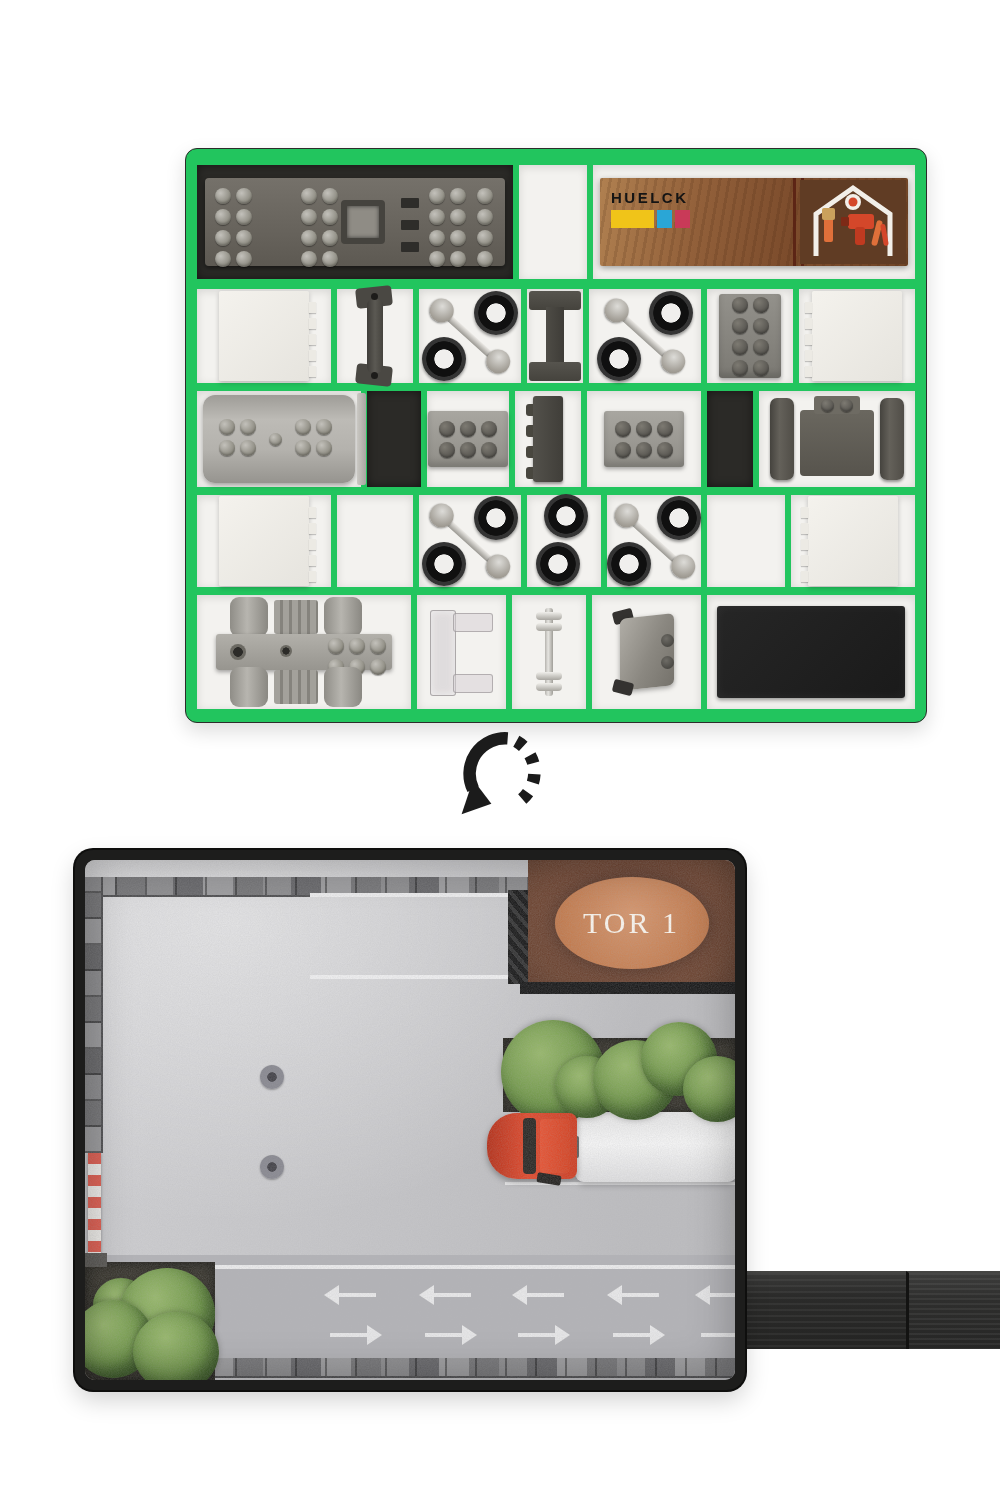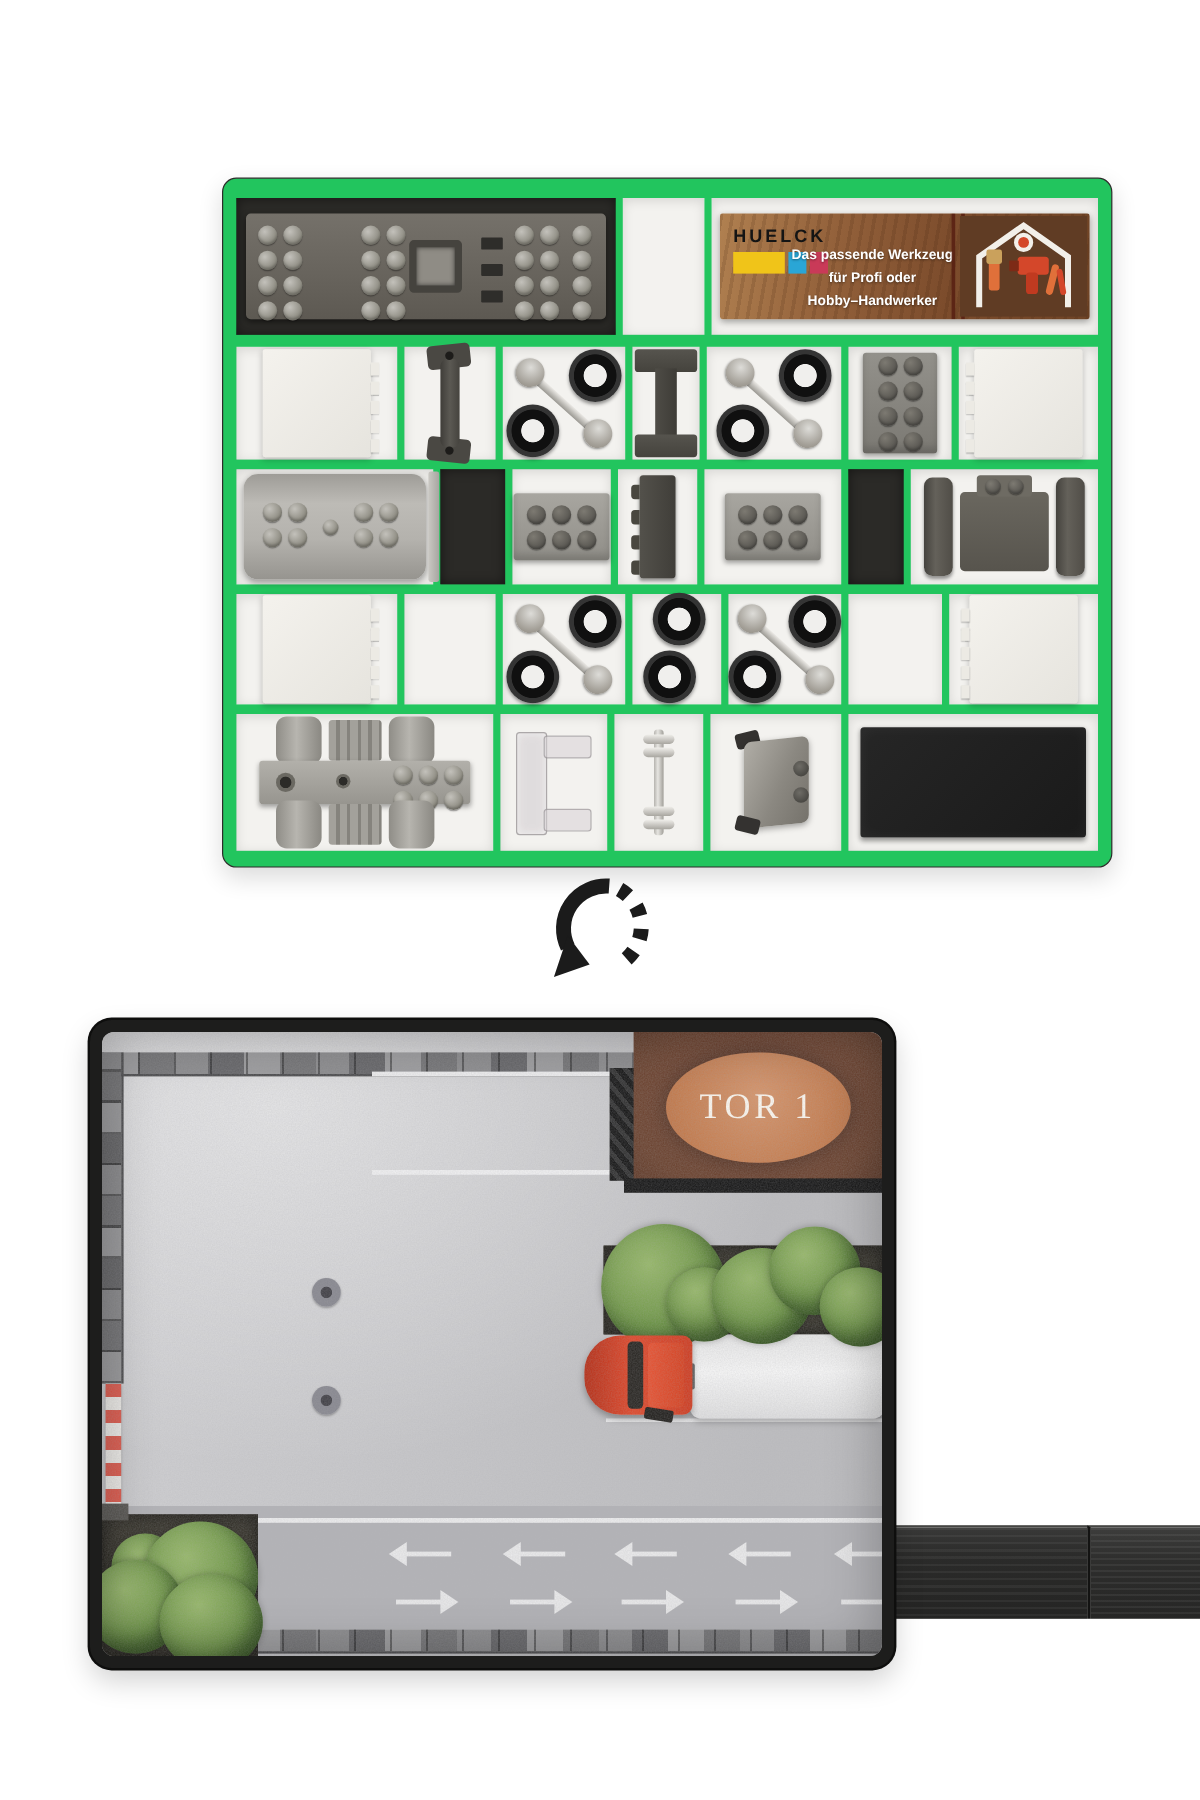--- a/index.html
+++ b/index.html
@@ -299,25 +299,20 @@
     </div>
     <div class="cell" style="left:333px;top:16px;width:68px;height:114px"></div>
     <div class="cell" style="left:407px;top:16px;width:322px;height:114px">
       <div class="card">
         <div class="brand">HUELCK</div>
         <div class="sqrow">
           <i class="sq-y"></i>
           <i class="sq-c"></i>
           <i class="sq-m"></i>
         </div>
-        <div class="cardlines">
-          <div>Das passende Werkzeug</div>
-          <div>für Profi oder</div>
-          <div>Hobby–Handwerker</div>
-        </div>
         <div class="bands">
             <i></i>
             <i></i>
           </div>
         <svg class="toolsart" viewBox="0 0 106 84">
           <rect x="0" y="0" width="106" height="84" fill="#6e452a"></rect>
           <rect x="0" y="0" width="106" height="84" fill="#000" opacity="0.12"></rect>
           <polyline points="16,76 16,34 53,8 90,34 90,76" fill="none" stroke="#f2efe9" stroke-width="5"></polyline>
           <circle cx="53" cy="22" r="8" fill="#f2efe9"></circle>
           <circle cx="53" cy="22" r="4.5" fill="#d4472a"></circle>

